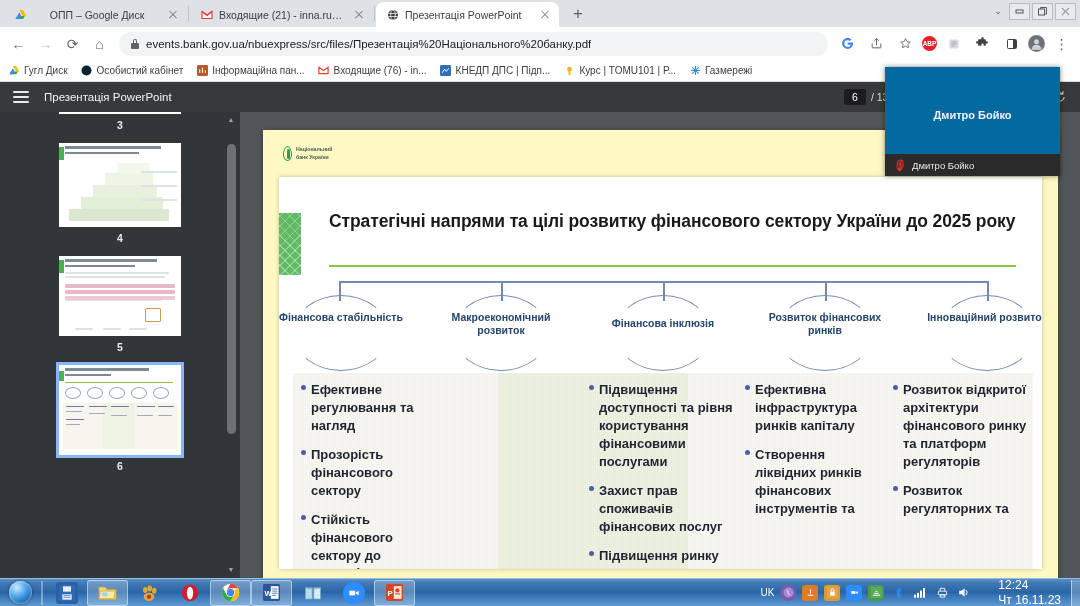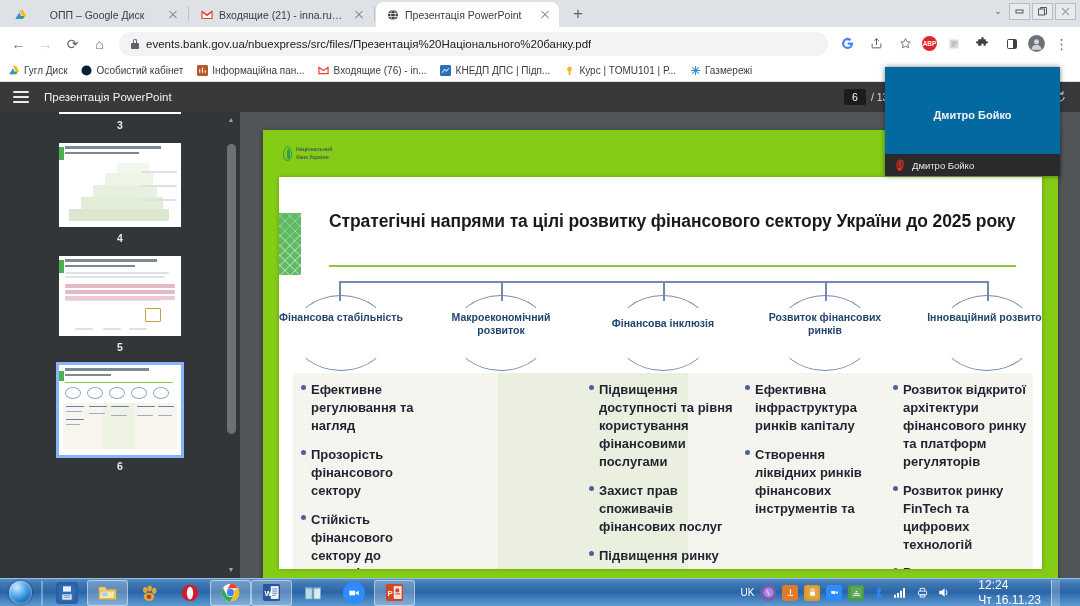--- a/index.html
+++ b/index.html
@@ -87,21 +87,21 @@
 
   
   .m-line { height:1.6px; background:#c9cfd4; margin:2px 6px; border-radius:1px; }
   .m-line.sh { background:#dde2e6; }
   .m-hd { height:3px; background:#7e8a93; margin:3px 6px 1px 6px; }
   .m-grn { position:absolute; left:0; top:4px; width:5px; height:13px; background:#4caf50; }
   .m-box { position:absolute; border-radius:1px; }
 
   
   .pageview { position:absolute; left:240px; top:0; width:840px; height:466px; overflow:hidden; }
-  .pdfpage { position:absolute; left:23px; top:18px; width:795px; height:455px; background:#84cc16;
+  .pdfpage { position:absolute; left:23px; top:18px; width:795px; height:455px; background:#fef9c3;
              box-shadow:0 1px 5px rgba(0,0,0,.45); }
   .nbulogo { position:absolute; left:20px; top:16px; display:flex; align-items:center; gap:4px; }
   .nbumark { width:9px; height:15px; border:1.1px solid #2f9e4f; border-radius:50% 50% 50% 50%/60% 60% 40% 40%;
              position:relative; }
   .nbumark::after { content:""; position:absolute; left:2.6px; top:2px; width:3px; height:10px; background:#2f9e4f; border-radius:2px; }
   .nbutext { font-size:5.2px; line-height:1.35; color:#4b5b52; font-weight:bold; }
 
   
   .slidecard { position:absolute; left:16px; top:47px; width:763px; height:392px; background:#fff;
                box-shadow:0 0 4px rgba(0,0,0,.25); overflow:hidden; }
@@ -151,21 +151,21 @@
              border-top:1px solid #8fc0e8; display:flex; align-items:center; }
   .startorb { width:36px; height:26px; margin-left:2px; display:flex; align-items:center; justify-content:center; }
   .orb { width:23px; height:23px; border-radius:50%;
          background:radial-gradient(circle at 34% 28%, #cfe9ff 0%, #4aa3e8 42%, #0d5fa8 78%, #083d73 100%);
          box-shadow:0 0 3px rgba(255,255,255,.8) inset, 0 0 3px rgba(0,0,0,.5); }
   .tbsep { width:2px; height:24px; background:rgba(255,255,255,.35); margin:0 3px; }
   .tbitem { width:41px; height:26px; display:flex; align-items:center; justify-content:center; position:relative; }
   .tbitem.run { background:rgba(255,255,255,.23); border:1px solid rgba(255,255,255,.45); border-radius:3px; }
   .ticon2 { width:22px; height:22px; border-radius:3px; display:flex; align-items:center; justify-content:center;
             font-size:12px; font-weight:bold; color:#fff; }
-  .tray { margin-left:auto; display:flex; align-items:center; gap:6px; padding-right:20px; }
+  .tray { margin-left:auto; display:flex; align-items:center; gap:6px; padding-right:0; }
   .traylang { color:#fff; font-size:10px; }
   .trayico { width:16px; height:16px; border-radius:3px; display:flex; align-items:center; justify-content:center;
              font-size:9px; color:#fff; font-weight:bold; }
   .clock { color:#fff; font-size:12px; text-align:left; line-height:1.25; margin-left:20px; }
   .showdesk { width:9px; height:26px; background:rgba(255,255,255,.22); border-left:1px solid rgba(255,255,255,.5); margin-left:4px; }
 </style>
 </head>
 <body>
 
 <div id="app">
@@ -560,24 +560,20 @@
                     </div>
                 </div>
 
                 <div class="col" style="left:600px;width:134px">
                   <div class="bullet">
                       <span class="dot"></span>
                       <span class="btext">Розвиток відкритої архітектури фінансового ринку та платформ регуляторів</span>
                     </div>
                   <div class="bullet">
                       <span class="dot"></span>
-                      <span class="btext">Розвиток ринку FinTech та цифрових технологій</span>
-                    </div>
-                  <div class="bullet">
-                      <span class="dot"></span>
                       <span class="btext">Розвиток регуляторних та</span>
                     </div>
                 </div>
               </div>
             </div>
           </div>
         </div>
 
       </div>
     </div>

